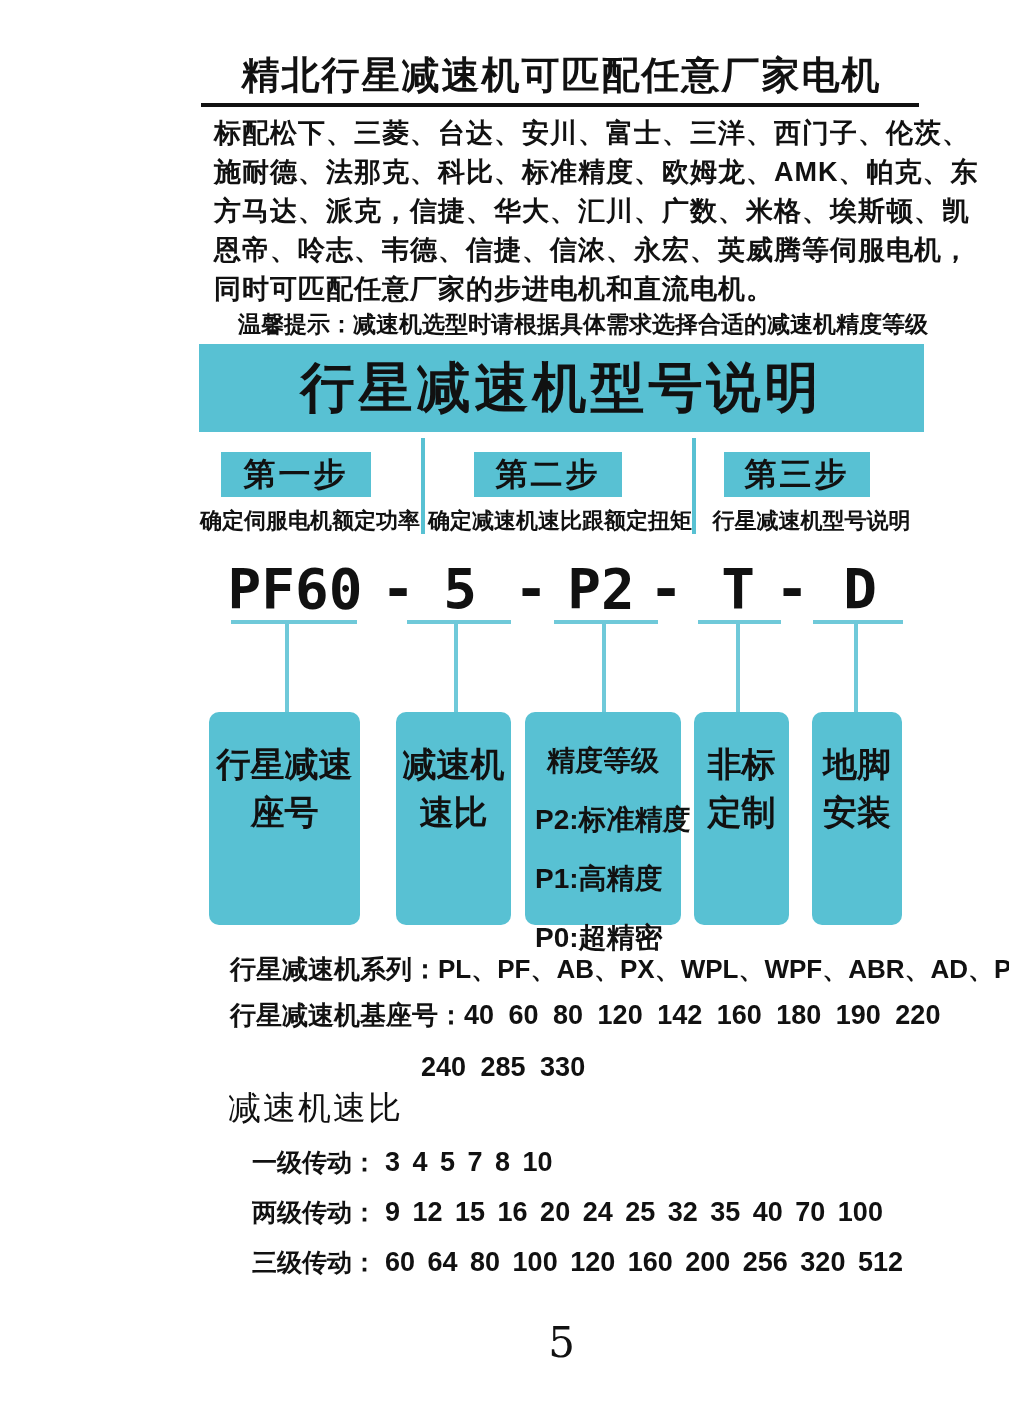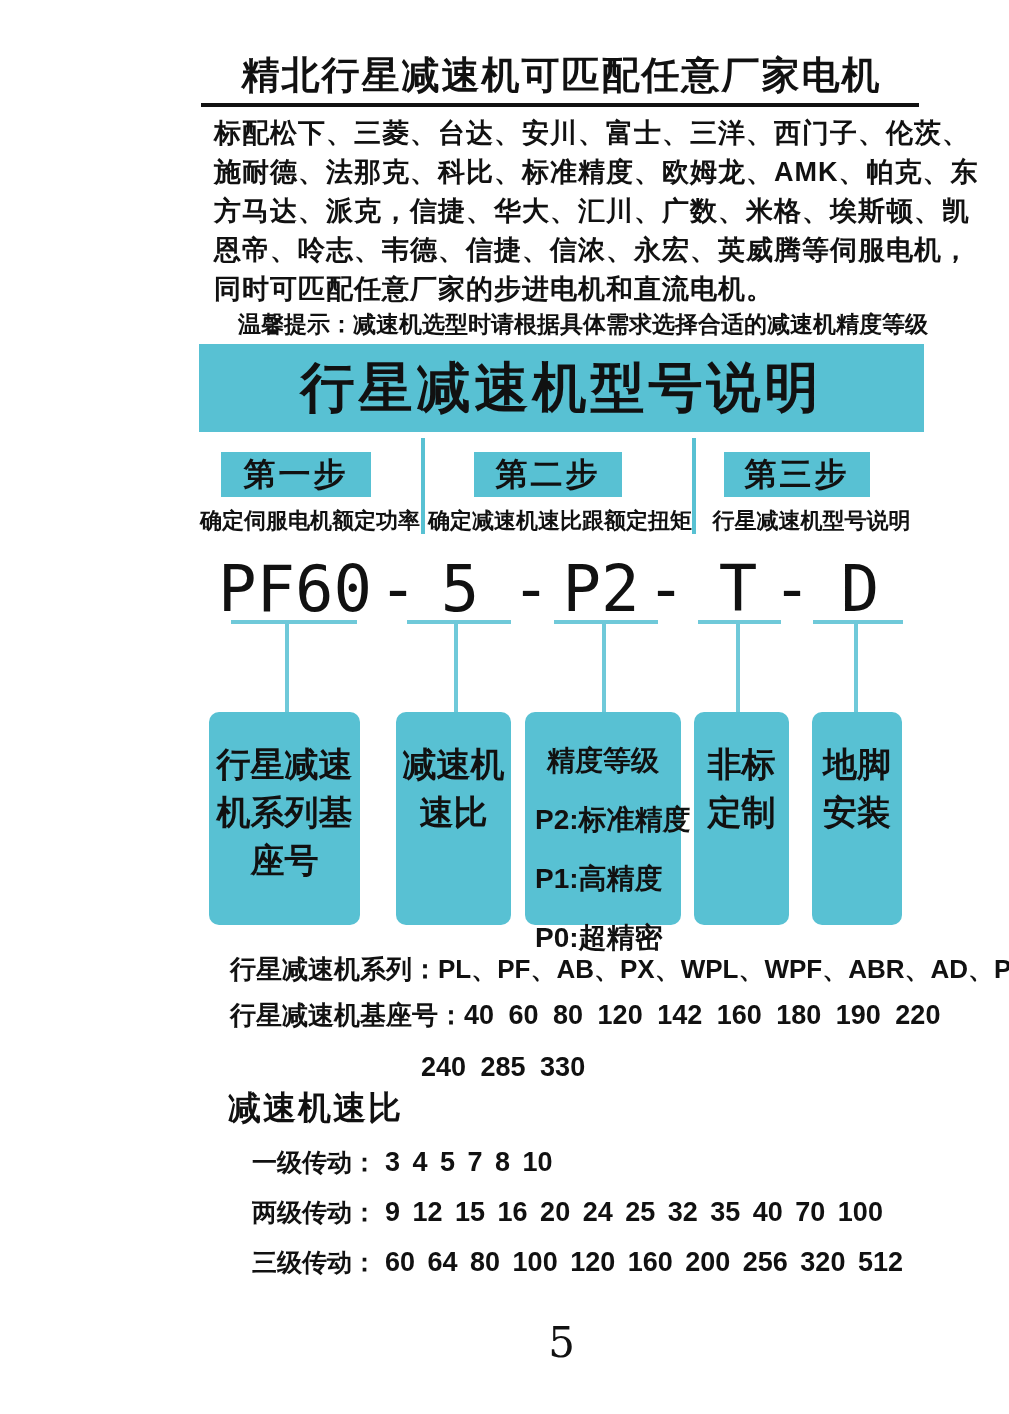--- a/index.html
+++ b/index.html
@@ -21,40 +21,40 @@
   .banner{left:155px;top:344px;width:725px;height:88px;
     display:flex;align-items:center;justify-content:center;
     font-size:54px;font-weight:bold;letter-spacing:4px;}
   .teal-bg{background:var(--teal);}
   
   .divider{width:4px;top:438px;height:96px;}
   .badge{height:45px;top:452px;display:flex;align-items:center;justify-content:center;
     font-size:32px;font-weight:bold;letter-spacing:3px;}
   .stepdesc{top:506px;font-size:22px;font-weight:bold;text-align:center;white-space:nowrap;}
   
-  .mseg{top:558px;font-family:"DejaVu Sans Mono",monospace;font-size:64px;
-    font-weight:normal;line-height:62px;transform:translateX(-50%);white-space:nowrap;}
+  .mseg{top:558px;font-family:"DejaVu Sans Mono",monospace;font-size:56px;
+    font-weight:bold;line-height:62px;transform:translateX(-50%);white-space:nowrap;}
   
   .hbar{top:620px;height:4px;}
   .vline{top:624px;height:88px;width:4px;}
   .cline{background:var(--conn);}
   
   .box{top:712px;height:213px;border-radius:10px;box-sizing:border-box;}
   .box .bline{font-size:34px;font-weight:bold;line-height:48px;text-align:center;white-space:nowrap;}
   .box.pad{padding-top:28px;}
   .p-title{font-size:28px;font-weight:bold;text-align:center;margin-top:30px;white-space:nowrap;}
   .p-item{font-size:28px;font-weight:bold;margin:21px 0 0 10px;white-space:nowrap;}
   
   .line-label{font-size:26px;font-weight:bold;}
   .line-value{font-size:26px;font-weight:bold;}
   .nums{font-size:27px;font-weight:bold;word-spacing:7px;text-align:right;}
   .series-line{left:186px;top:952px;white-space:nowrap;}
   .base-line{left:186px;top:998px;white-space:nowrap;}
   .base-line2{left:377px;top:1052px;white-space:nowrap;}
-  .ratio-heading{left:184px;top:1086px;font-size:33px;font-weight:bold;letter-spacing:2px;}
+  .ratio-heading{left:184px;top:1086px;font-size:33px;font-weight:normal;letter-spacing:2px;}
   .ratio-row{left:208px;white-space:nowrap;}
   .ratio-row .line-label{font-size:25px;}
   .ratio-row .nums{margin-left:8px;word-spacing:5px;}
   .pageno{left:155px;top:1318px;width:725px;text-align:center;
     font-family:"DejaVu Serif",serif;font-size:42px;}
 </style>
 </head>
 <body>
 
 <div class="page">
@@ -101,21 +101,20 @@
   <div class="abs vline cline" style="left:410px;"></div>
   <div class="abs hbar cline" style="left:510px;width:104px;"></div>
   <div class="abs vline cline" style="left:558px;"></div>
   <div class="abs hbar cline" style="left:654px;width:83px;"></div>
   <div class="abs vline cline" style="left:692px;"></div>
   <div class="abs hbar cline" style="left:769px;width:90px;"></div>
   <div class="abs vline cline" style="left:810px;"></div>
 
   <div class="abs box pad teal-bg" style="left:165px;width:151px;">
     <div class="bline">行星减速</div>
-    <div class="bline">机系列基</div>
     <div class="bline">座号</div>
   </div>
   <div class="abs box pad teal-bg" style="left:352px;width:115px;">
     <div class="bline">减速机</div>
     <div class="bline">速比</div>
   </div>
   <div class="abs box teal-bg" style="left:481px;width:156px;">
     <div class="p-title">精度等级</div>
     <div class="p-item">P2:标准精度</div>
     <div class="p-item">P1:高精度</div>

